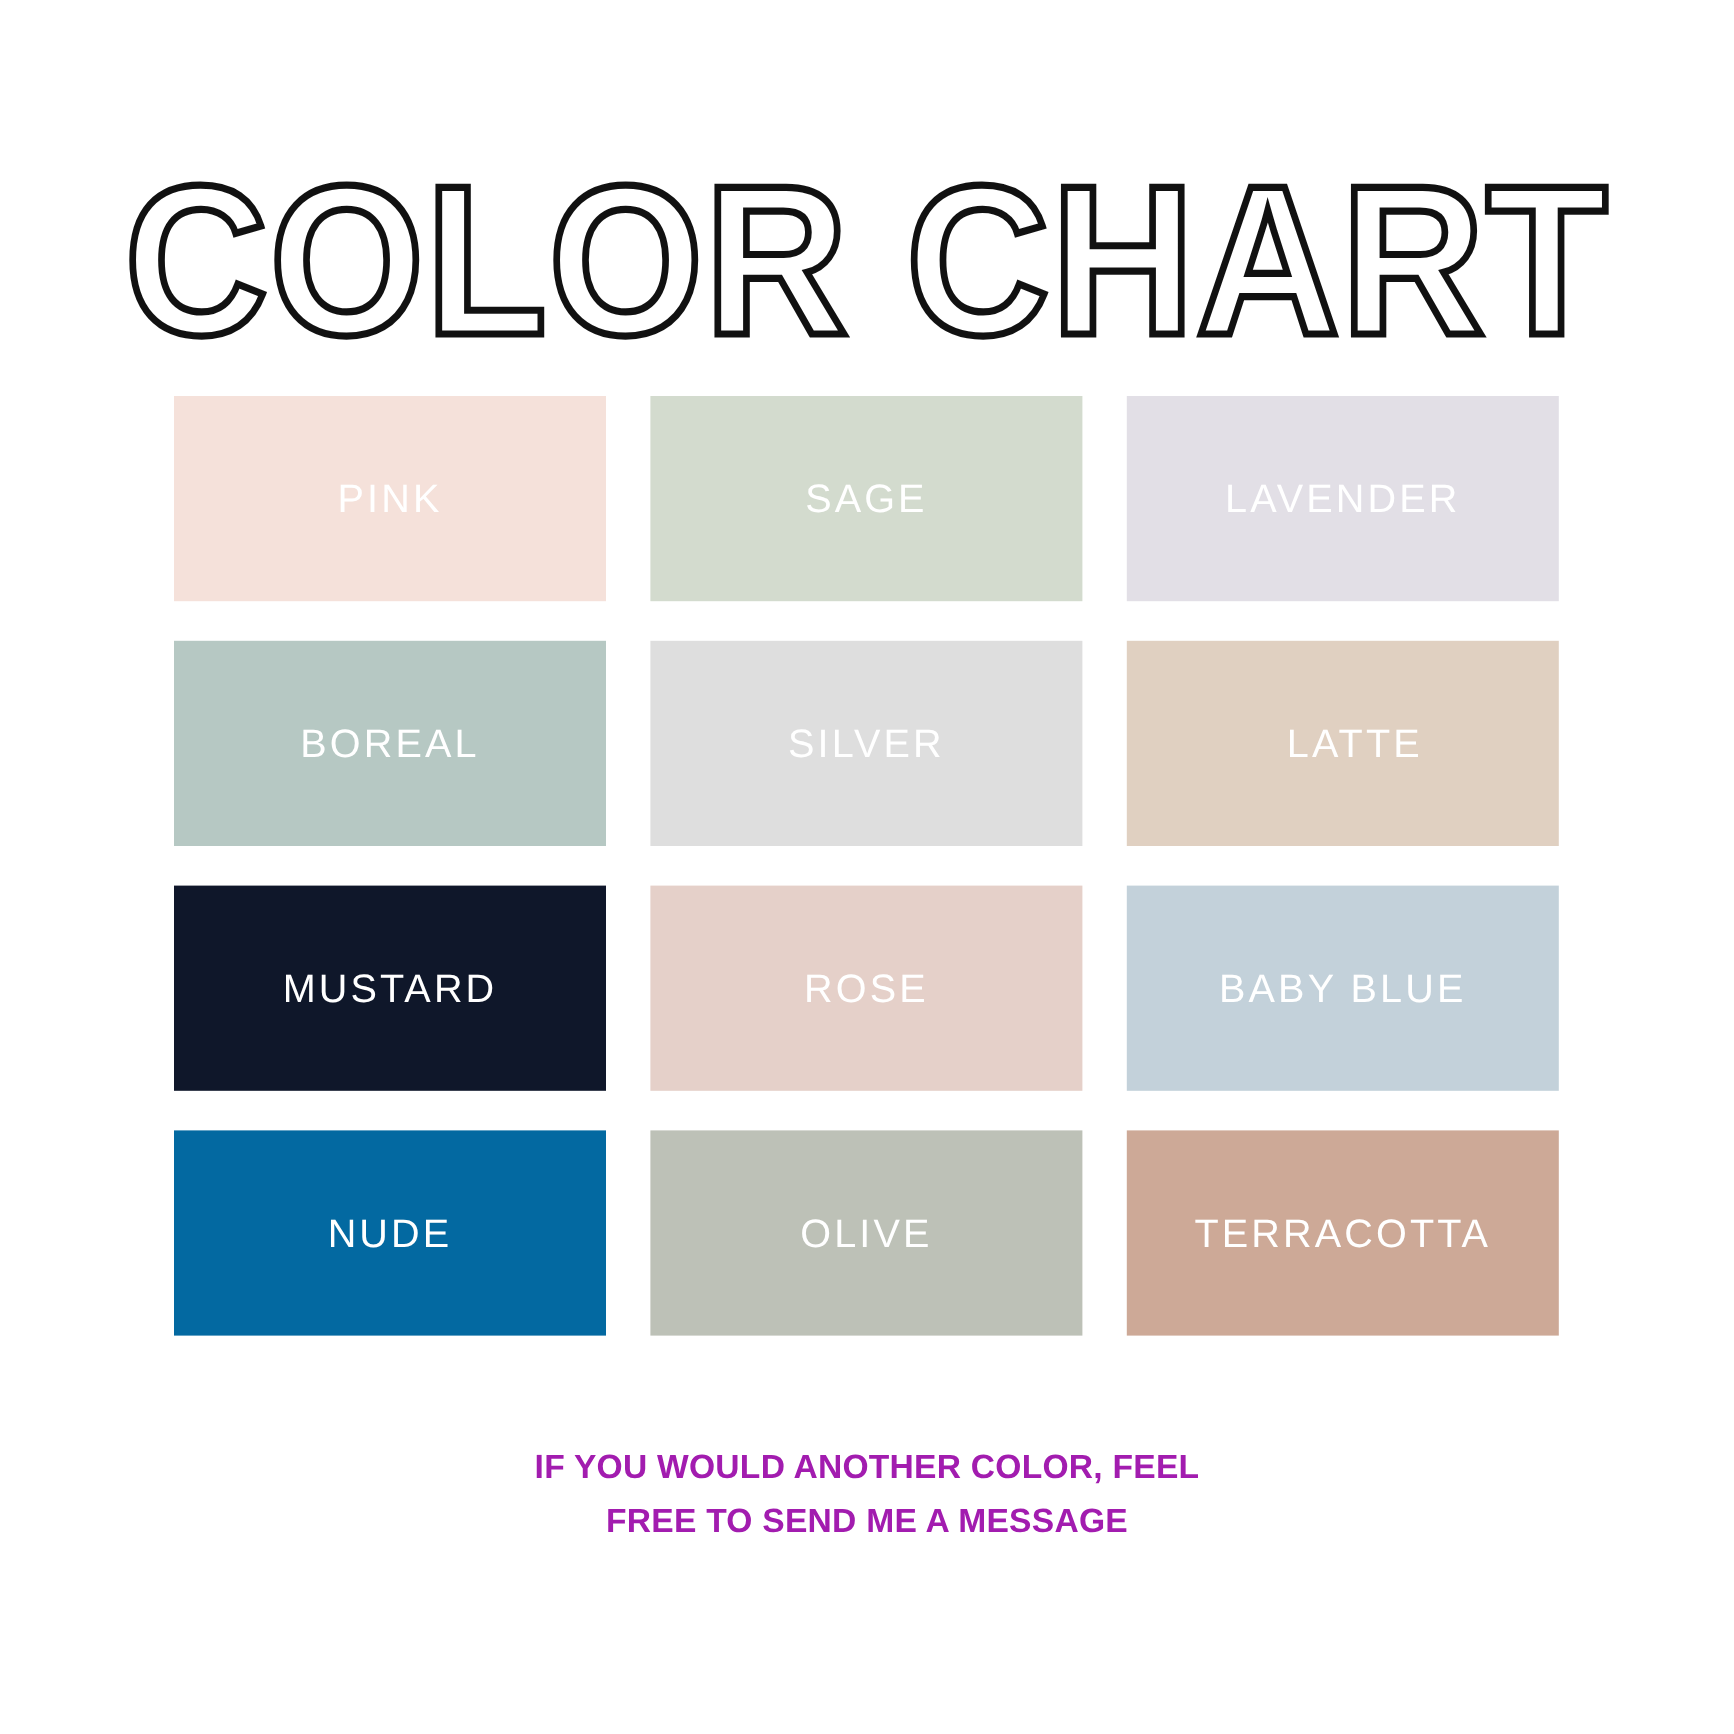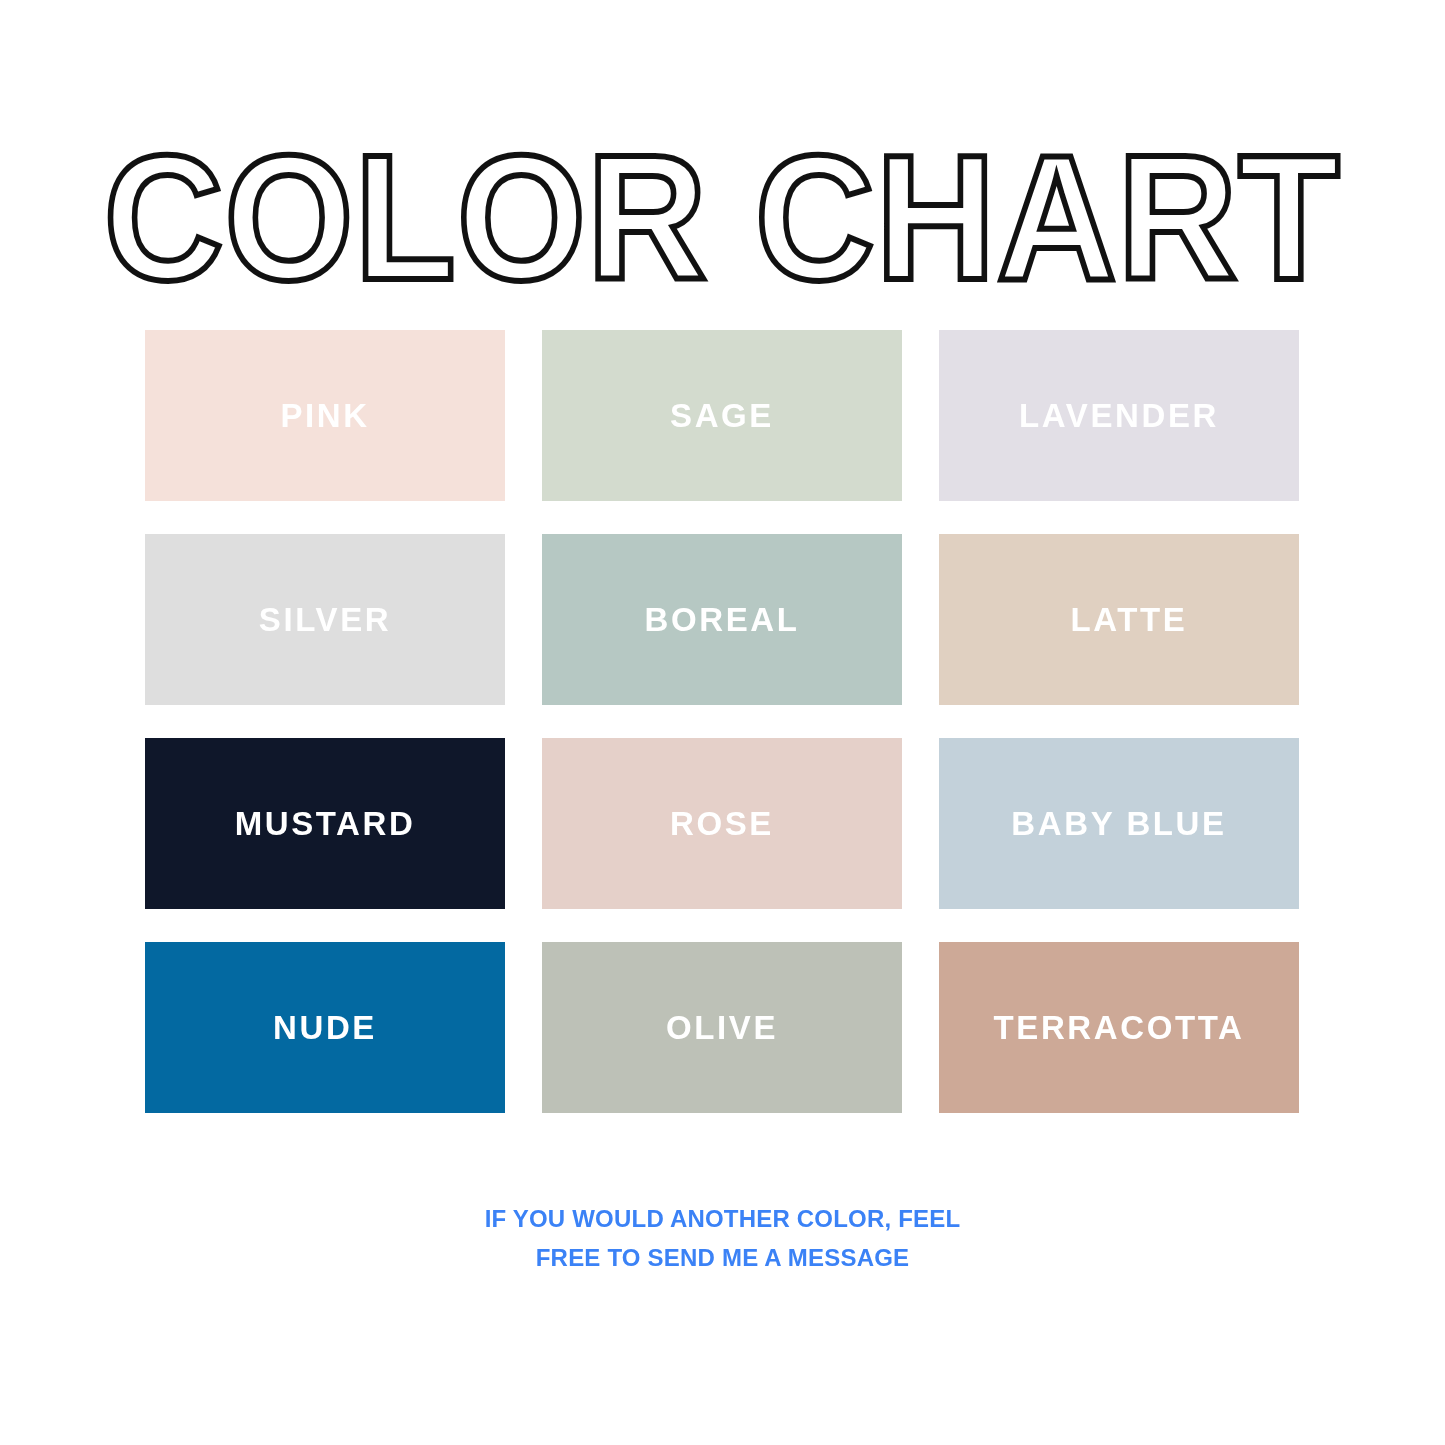--- a/index.html
+++ b/index.html
@@ -64,43 +64,43 @@
   .swatch {
     position: relative;
     display: flex;
     align-items: center;
     justify-content: center;
     overflow: hidden;
   }
   .swatch-label {
     color: #ffffff;
     font-family: "Liberation Sans", sans-serif;
-    font-weight: 700;
+    font-weight: 400;
     font-size: 33px;
     letter-spacing: 2.6px;
     line-height: 1;
     white-space: nowrap;
     text-align: center;
     user-select: none;
   }
 
   
   .footer {
     position: absolute;
     left: 0;
     top: 1200px;
     width: 1445px;
     text-align: center;
   }
   .footer-line {
     font-family: "Liberation Sans", sans-serif;
     font-weight: 700;
-    font-size: 24px;
+    font-size: 28px;
     letter-spacing: 0.2px;
-    color: #3b82f6;
+    color: #a21caf;
     line-height: 1.62;
     white-space: nowrap;
     user-select: none;
   }
 </style>
 </head>
 <body>
 
 <div class="page">
 
@@ -111,25 +111,25 @@
   <div class="grid">
       <div class="swatch" style="background: rgb(245, 225, 218);">
         <span class="swatch-label" style="color: rgb(255, 255, 255);">PINK</span>
       </div>
       <div class="swatch" style="background: rgb(211, 219, 206);">
         <span class="swatch-label" style="color: rgb(255, 255, 255);">SAGE</span>
       </div>
       <div class="swatch" style="background: rgb(226, 223, 230);">
         <span class="swatch-label" style="color: rgb(255, 255, 255);">LAVENDER</span>
       </div>
+      <div class="swatch" style="background: rgb(182, 200, 195);">
+        <span class="swatch-label" style="color: rgb(255, 255, 255);">BOREAL</span>
+      </div>
       <div class="swatch" style="background: rgb(222, 222, 222);">
         <span class="swatch-label" style="color: rgb(255, 255, 255);">SILVER</span>
-      </div>
-      <div class="swatch" style="background: rgb(182, 200, 195);">
-        <span class="swatch-label" style="color: rgb(255, 255, 255);">BOREAL</span>
       </div>
       <div class="swatch" style="background: rgb(224, 208, 193); padding-left: 20px;">
         <span class="swatch-label" style="color: rgb(255, 255, 255);">LATTE</span>
       </div>
       <div class="swatch" style="background: #0f172a;">
         <span class="swatch-label" style="color: rgb(255, 255, 255);">MUSTARD</span>
       </div>
       <div class="swatch" style="background: rgb(229, 208, 201);">
         <span class="swatch-label" style="color: rgb(255, 255, 255);">ROSE</span>
       </div>

